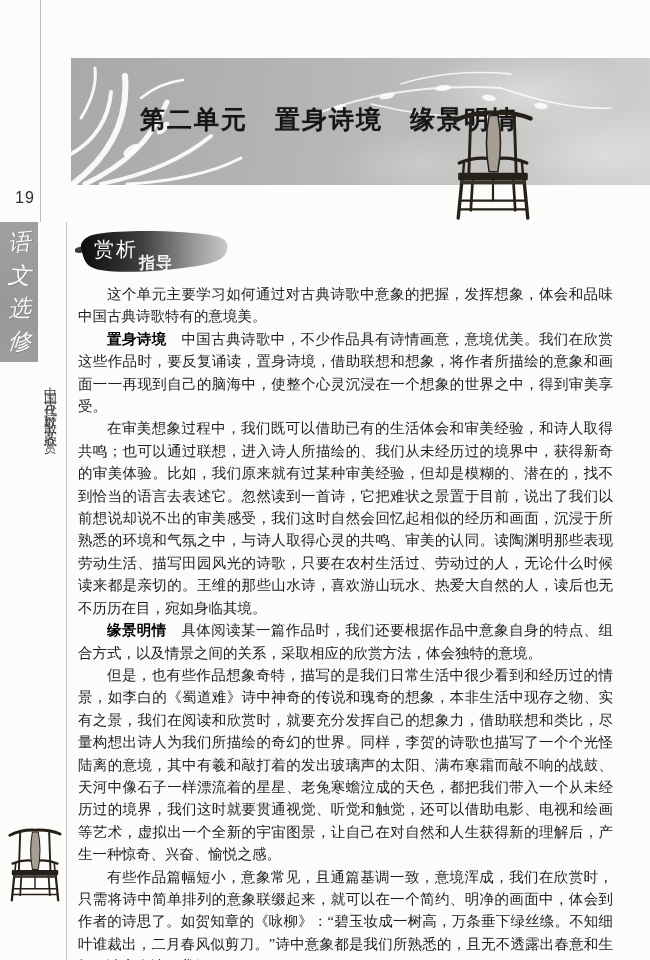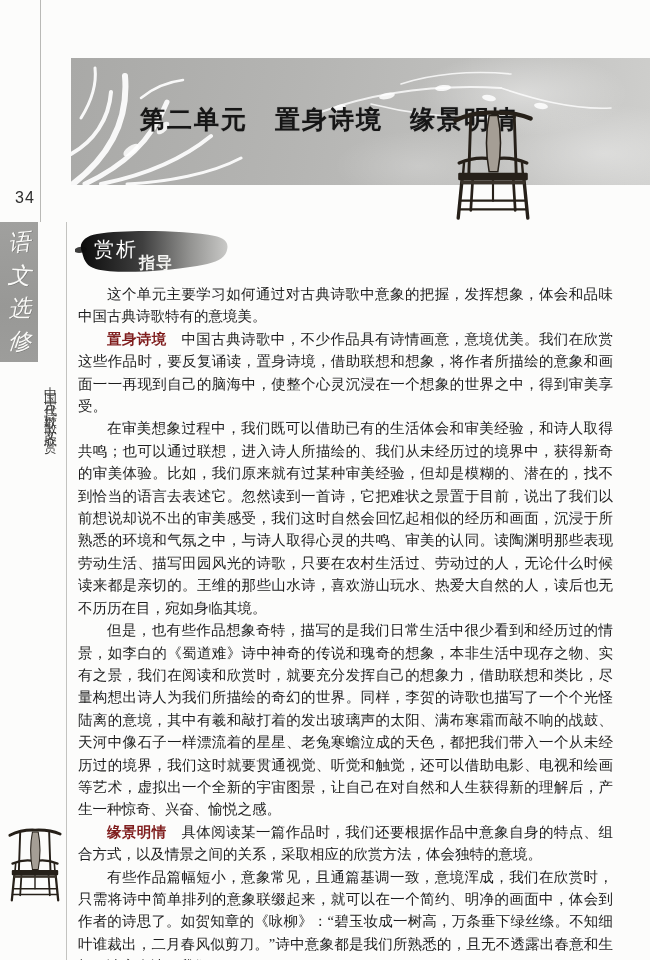--- a/index.html
+++ b/index.html
@@ -78,32 +78,32 @@
 
   
   .content{
     position:absolute;left:78px;top:283px;width:535px;
     font-size:14.5px;line-height:22.4px;color:#1d1d1d;
     text-align:justify;
   }
   .content p{margin:0;text-indent:2em;}
   .content .lead{
     font-family:"Liberation Sans","DejaVu Sans",sans-serif;
-    font-weight:bold;color:#7f1d1d;
+    font-weight:bold;color:#000000;
   }
 </style>
 </head>
 <body>
 
 <div class="page">
 
   <div class="vline vline-top"></div>
   <div class="vline vline-main"></div>
 
-  <div class="page-number">34</div>
+  <div class="page-number">19</div>
 
   <div class="banner">
     <svg class="banner-art" width="579" height="127" viewBox="0 0 579 127" fill="none">
       <g stroke="#ffffff" stroke-linecap="round" opacity="0.92">
         <path d="M2,126 C36,100 58,66 54,18" stroke-width="6"></path>
         <path d="M14,126 C52,108 80,84 96,44" stroke-width="5"></path>
         <path d="M0,96 C22,84 38,62 40,34" stroke-width="4"></path>
         <path d="M30,126 C70,118 108,104 140,78" stroke-width="4"></path>
         <path d="M56,126 C96,124 140,116 170,100" stroke-width="3"></path>
         <path d="M10,60 C20,44 26,28 24,10" stroke-width="3"></path>
@@ -175,22 +175,22 @@
     <div class="side-char">文</div>
     <div class="side-char">选</div>
     <div class="side-char">修</div>
   </div>
   <div class="side-caption">中国古代诗歌散文欣赏</div>
 
   <div class="content">
       <p>这个单元主要学习如何通过对古典诗歌中意象的把握，发挥想象，体会和品味中国古典诗歌特有的意境美。</p>
       <p><span class="lead">置身诗境</span>　中国古典诗歌中，不少作品具有诗情画意，意境优美。我们在欣赏这些作品时，要反复诵读，置身诗境，借助联想和想象，将作者所描绘的意象和画面一一再现到自己的脑海中，使整个心灵沉浸在一个想象的世界之中，得到审美享受。</p>
       <p>在审美想象过程中，我们既可以借助已有的生活体会和审美经验，和诗人取得共鸣；也可以通过联想，进入诗人所描绘的、我们从未经历过的境界中，获得新奇的审美体验。比如，我们原来就有过某种审美经验，但却是模糊的、潜在的，找不到恰当的语言去表述它。忽然读到一首诗，它把难状之景置于目前，说出了我们以前想说却说不出的审美感受，我们这时自然会回忆起相似的经历和画面，沉浸于所熟悉的环境和气氛之中，与诗人取得心灵的共鸣、审美的认同。读陶渊明那些表现劳动生活、描写田园风光的诗歌，只要在农村生活过、劳动过的人，无论什么时候读来都是亲切的。王维的那些山水诗，喜欢游山玩水、热爱大自然的人，读后也无不历历在目，宛如身临其境。</p>
+      <p><span class="lead">缘景明情</span>　具体阅读某一篇作品时，我们还要根据作品中意象自身的特点、组合方式，以及情景之间的关系，采取相应的欣赏方法，体会独特的意境。</p>
       <p>但是，也有些作品想象奇特，描写的是我们日常生活中很少看到和经历过的情景，如李白的《蜀道难》诗中神奇的传说和瑰奇的想象，本非生活中现存之物、实有之景，我们在阅读和欣赏时，就要充分发挥自己的想象力，借助联想和类比，尽量构想出诗人为我们所描绘的奇幻的世界。同样，李贺的诗歌也描写了一个个光怪陆离的意境，其中有羲和敲打着的发出玻璃声的太阳、满布寒霜而敲不响的战鼓、天河中像石子一样漂流着的星星、老兔寒蟾泣成的天色，都把我们带入一个从未经历过的境界，我们这时就要贯通视觉、听觉和触觉，还可以借助电影、电视和绘画等艺术，虚拟出一个全新的宇宙图景，让自己在对自然和人生获得新的理解后，产生一种惊奇、兴奋、愉悦之感。</p>
-      <p><span class="lead">缘景明情</span>　具体阅读某一篇作品时，我们还要根据作品中意象自身的特点、组合方式，以及情景之间的关系，采取相应的欣赏方法，体会独特的意境。</p>
       <p>有些作品篇幅短小，意象常见，且通篇基调一致，意境浑成，我们在欣赏时，只需将诗中简单排列的意象联缀起来，就可以在一个简约、明净的画面中，体会到作者的诗思了。如贺知章的《咏柳》：“碧玉妆成一树高，万条垂下绿丝绦。不知细叶谁裁出，二月春风似剪刀。”诗中意象都是我们所熟悉的，且无不透露出春意和生机，读完全诗，我们</p>
     </div>
 
   <div class="chair chair-bottom">
     <svg width="58" height="86" viewBox="0 0 90 120" fill="none">
       <g stroke="#262019" stroke-linecap="round">
         <path d="M6,17 Q24,8 45,9 Q68,8 84,15" stroke-width="4.5"></path>
         <path d="M22,13 L20,72" stroke-width="3"></path>
         <path d="M67,13 L69,72" stroke-width="3"></path>
         <path d="M10,61 C22,56 34,55 44,57" stroke-width="3.5"></path>

